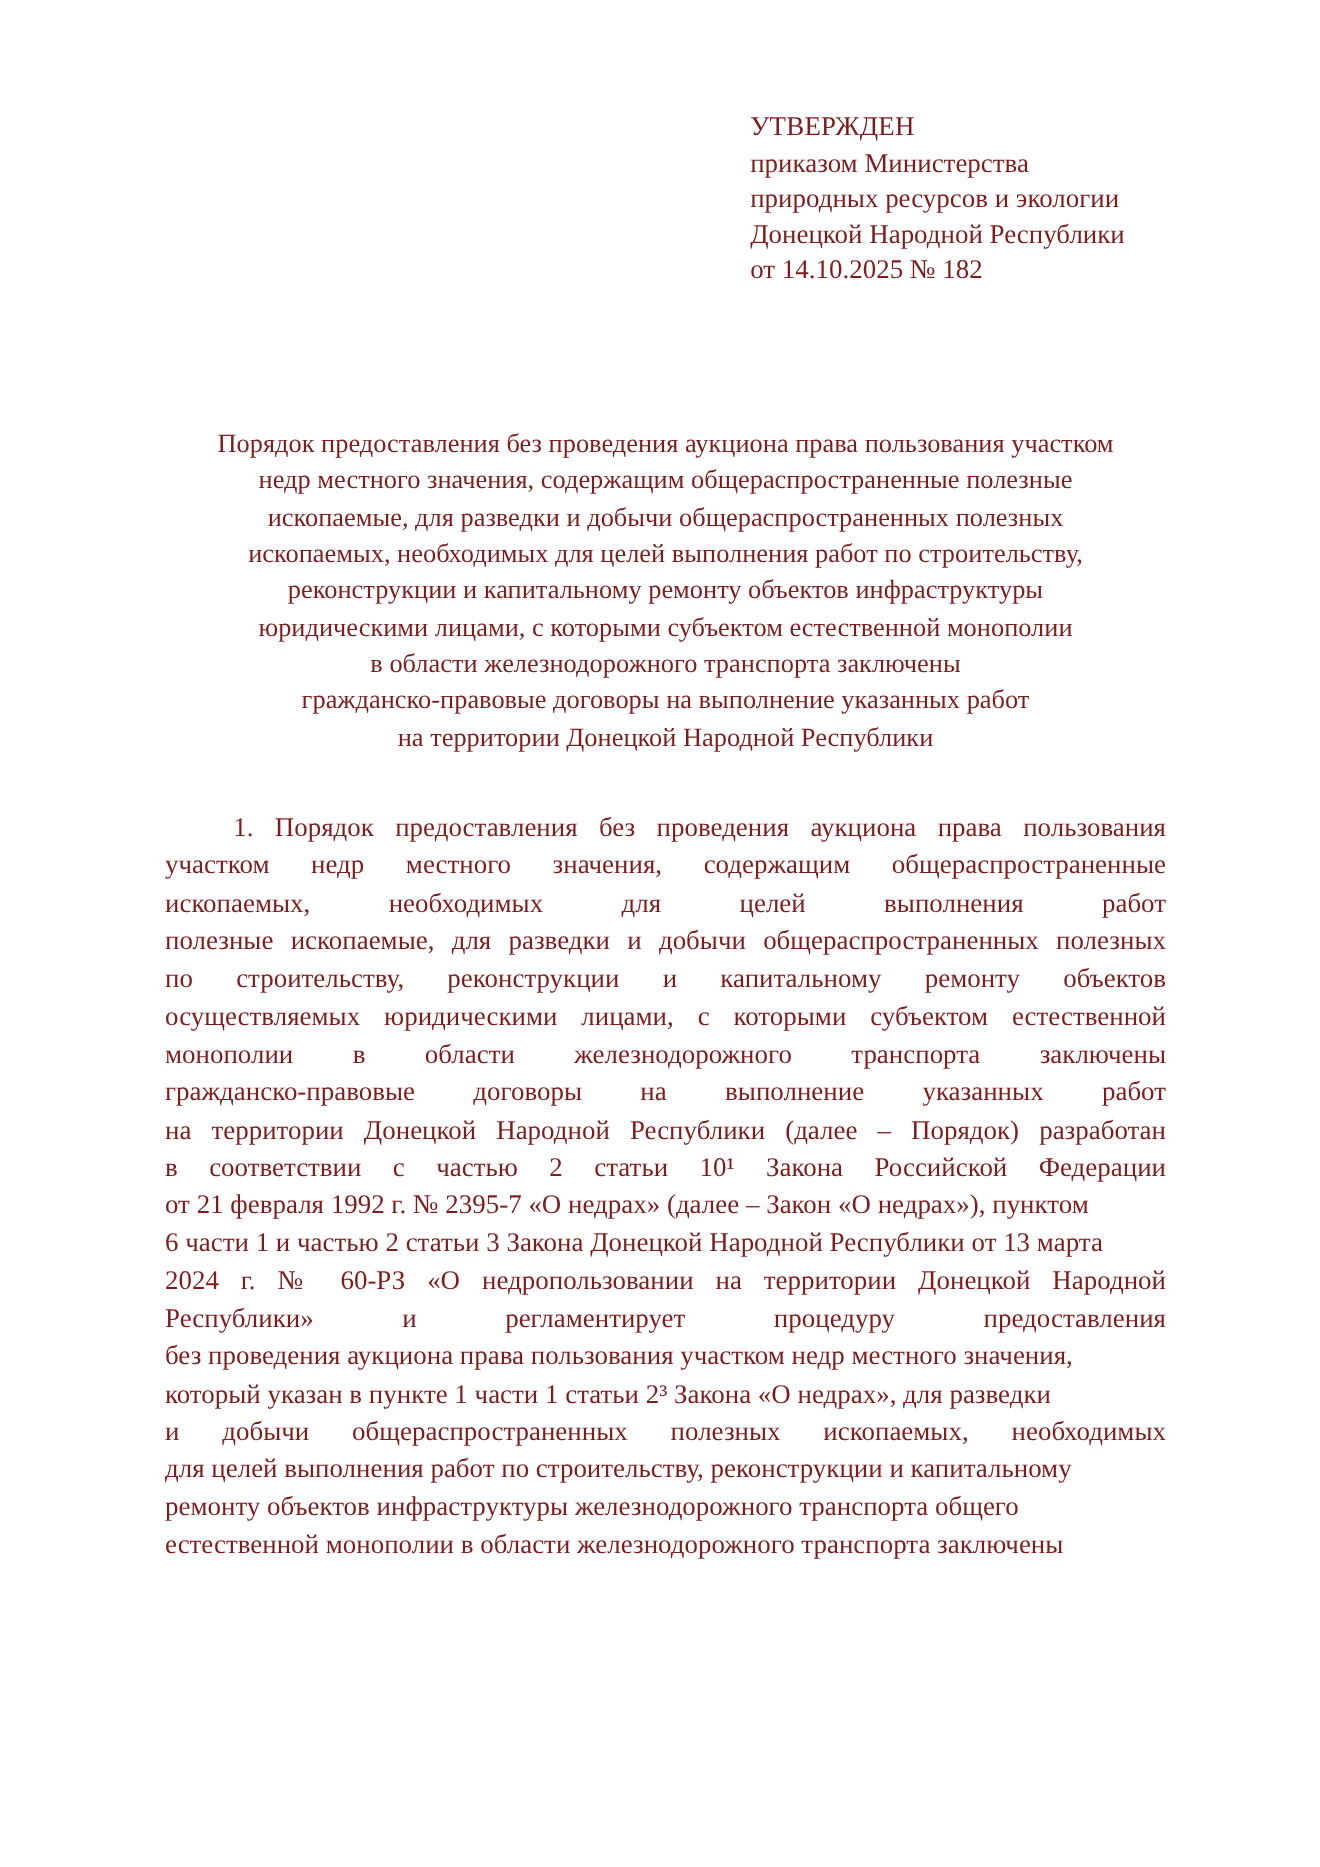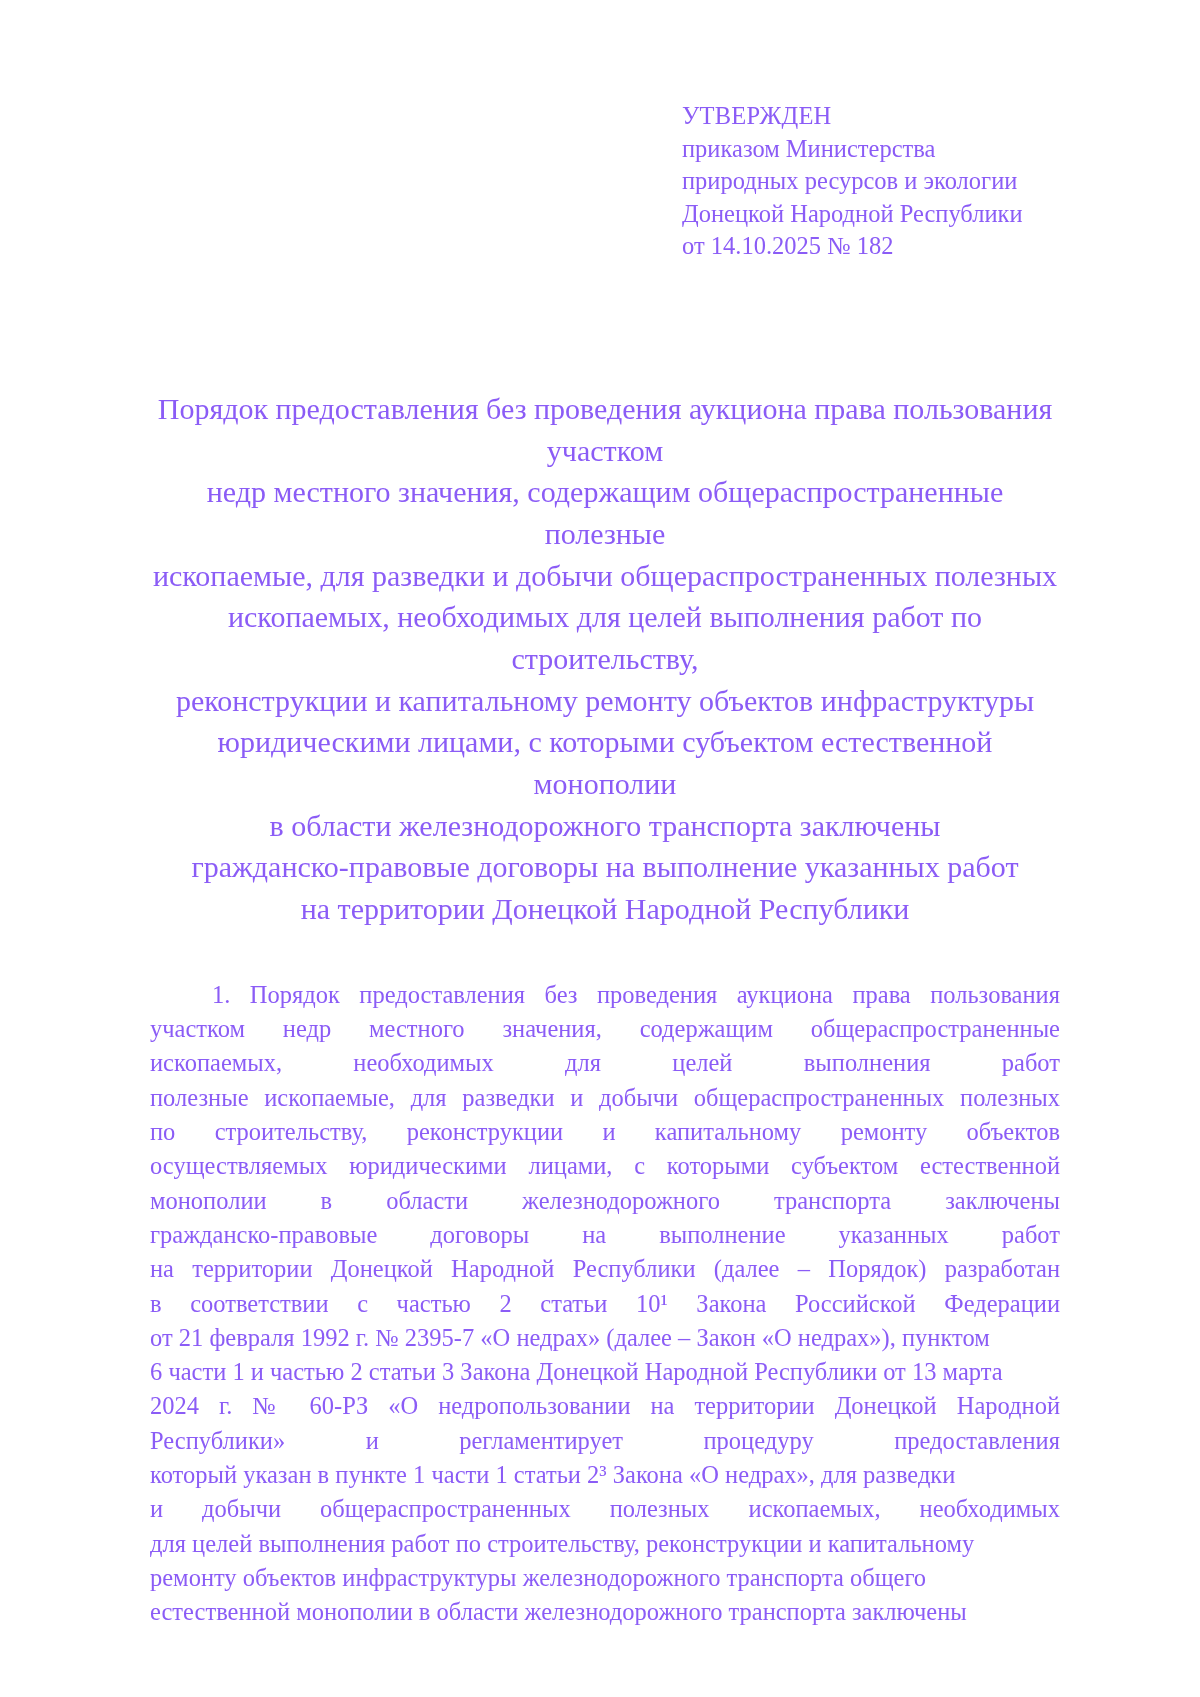--- a/index.html
+++ b/index.html
@@ -7,21 +7,21 @@
     padding: 0;
     background: #ffffff;
   }
   .page {
     position: relative;
     width: 1200px;
     height: 1697px;
     margin: 0 auto;
     background: #ffffff;
     font-family: "Liberation Serif", "DejaVu Serif", serif;
-    color: #8b5cf6;
+    color: #7f1d1d;
     box-sizing: border-box;
   }
   .content {
     position: absolute;
     left: 150px;
     top: 0;
     width: 910px;
   }
 
   
@@ -36,21 +36,21 @@
   .approval .line {
     white-space: nowrap;
   }
   .approval .caps {
     letter-spacing: 0.2px;
   }
 
   
   .doc-title {
     margin-top: 125px;
-    font-size: 30px;
+    font-size: 24px;
     line-height: 1.39;
     text-align: center;
     text-indent: 0;
   }
   .doc-title .tline {
     display: block;
   }
 
   
   .body-block {
@@ -108,20 +108,21 @@
       <span class="ln">по строительству, реконструкции и капитальному ремонту объектов</span>
       <span class="ln">осуществляемых юридическими лицами, с которыми субъектом естественной</span>
       <span class="ln">монополии в области железнодорожного транспорта заключены</span>
       <span class="ln">гражданско-правовые договоры на выполнение указанных работ</span>
       <span class="ln">на территории Донецкой Народной Республики (далее – Порядок) разработан</span>
       <span class="ln">в соответствии с частью 2 статьи 10¹ Закона Российской Федерации</span>
       <span class="ln last">от 21 февраля 1992 г. № 2395-7 «О недрах» (далее – Закон «О недрах»), пунктом</span>
       <span class="ln last">6 части 1 и частью 2 статьи 3 Закона Донецкой Народной Республики от 13 марта</span>
       <span class="ln">2024 г. № 60-РЗ «О недропользовании на территории Донецкой Народной</span>
       <span class="ln">Республики» и регламентирует процедуру предоставления</span>
+      <span class="ln last">без проведения аукциона права пользования участком недр местного значения,</span>
       <span class="ln last">который указан в пункте 1 части 1 статьи 2³ Закона «О недрах», для разведки</span>
       <span class="ln">и добычи общераспространенных полезных ископаемых, необходимых</span>
       <span class="ln last">для целей выполнения работ по строительству, реконструкции и капитальному</span>
       <span class="ln last">ремонту объектов инфраструктуры железнодорожного транспорта общего</span>
       <span class="ln last">естественной монополии в области железнодорожного транспорта заключены</span>
     </div>
 
   </div>
 </div>
 

